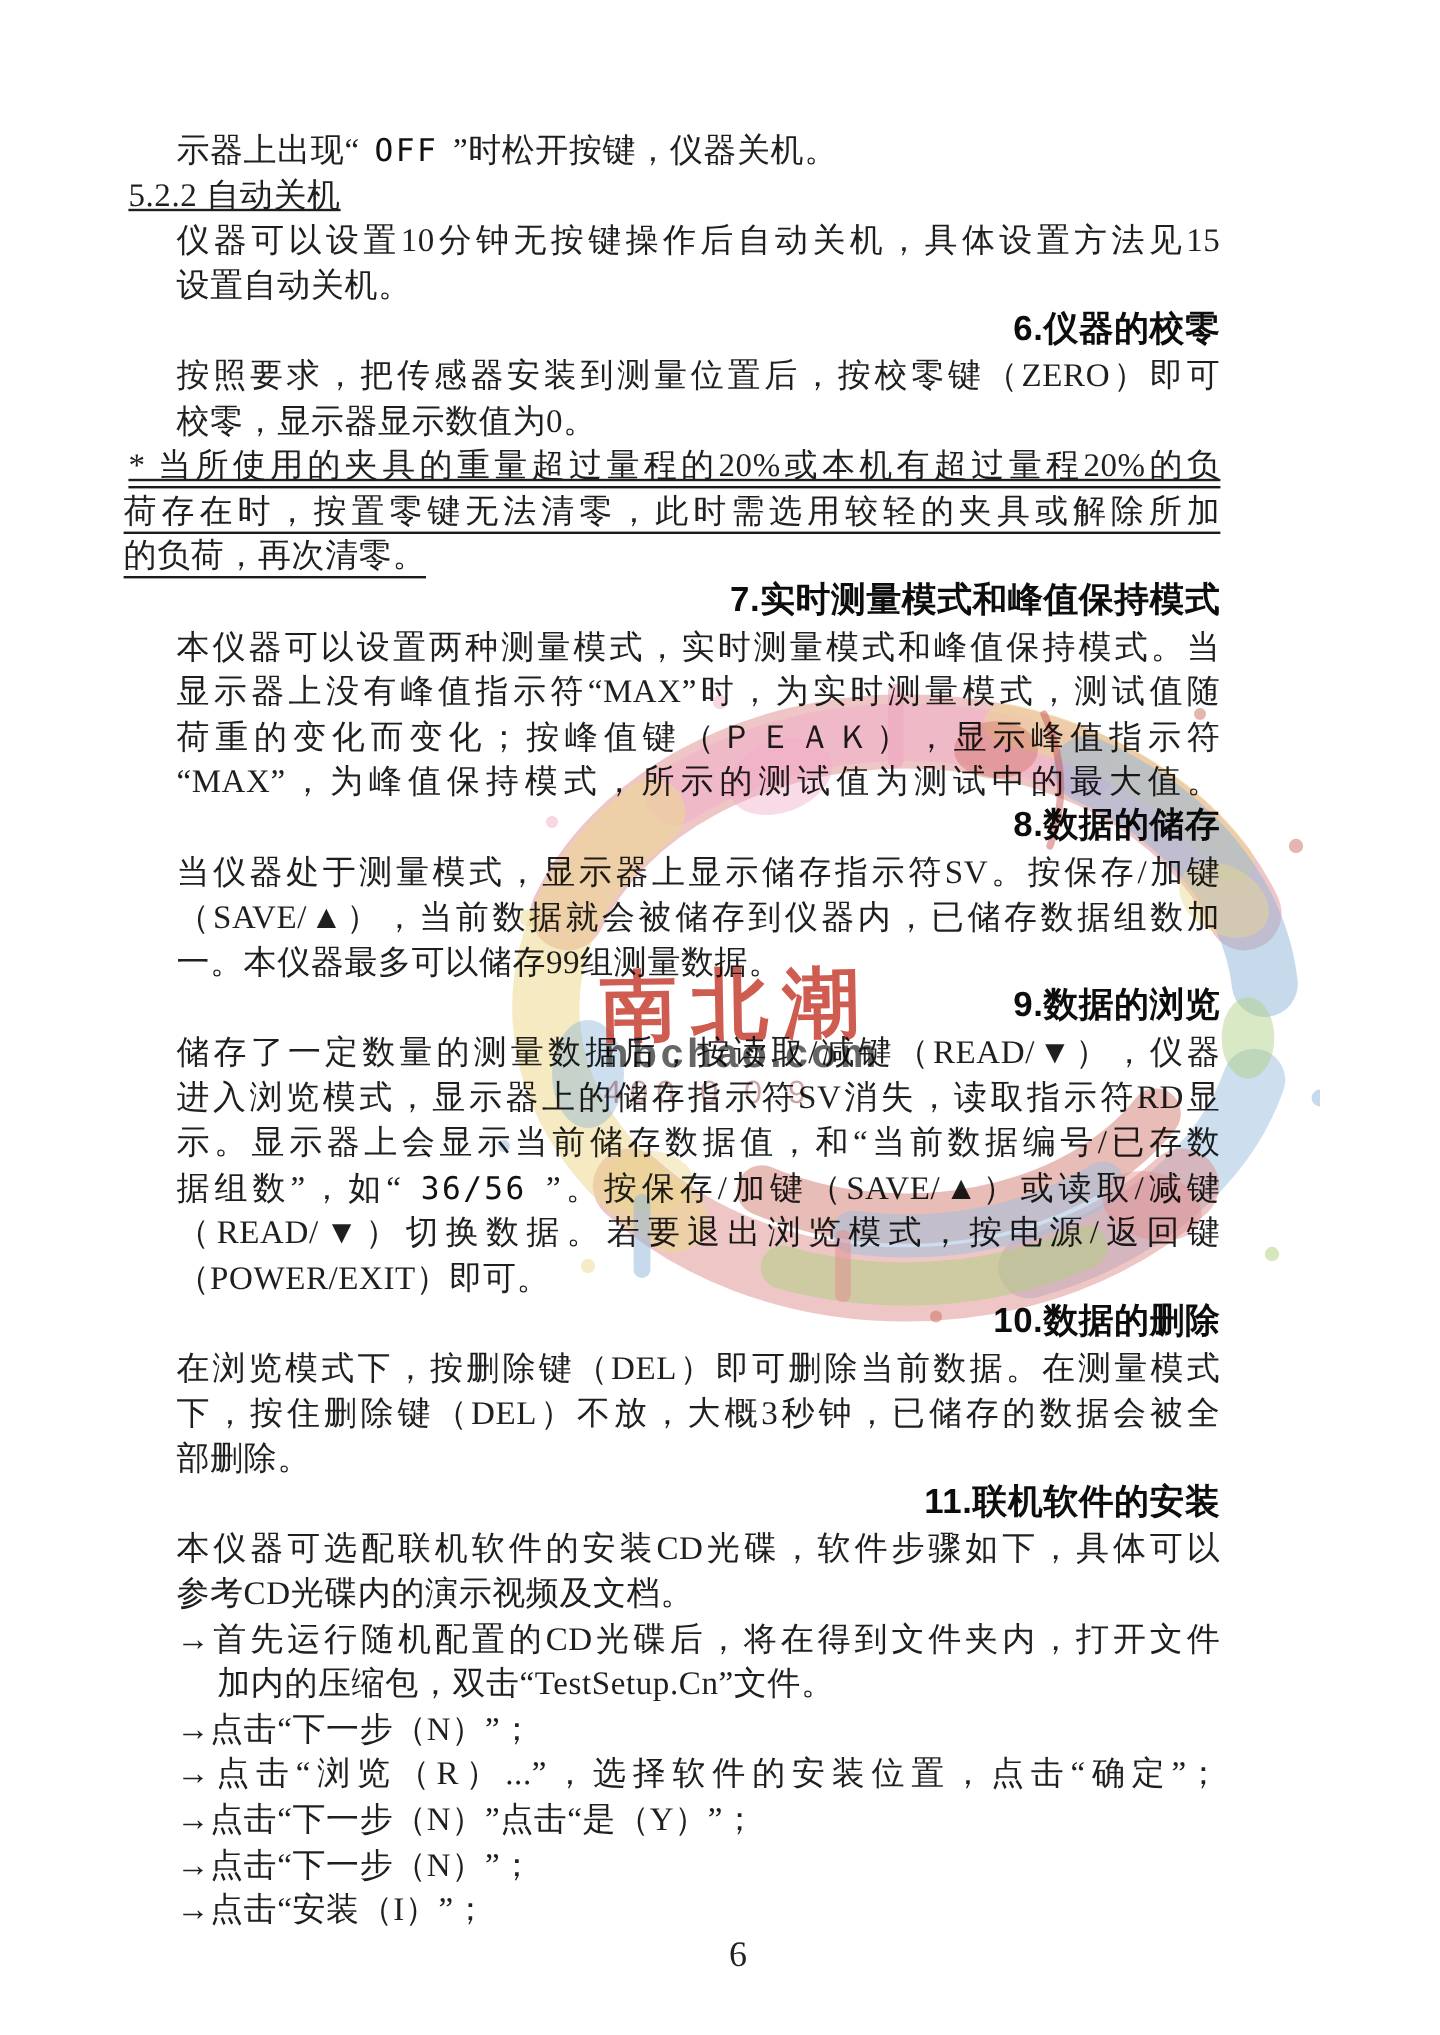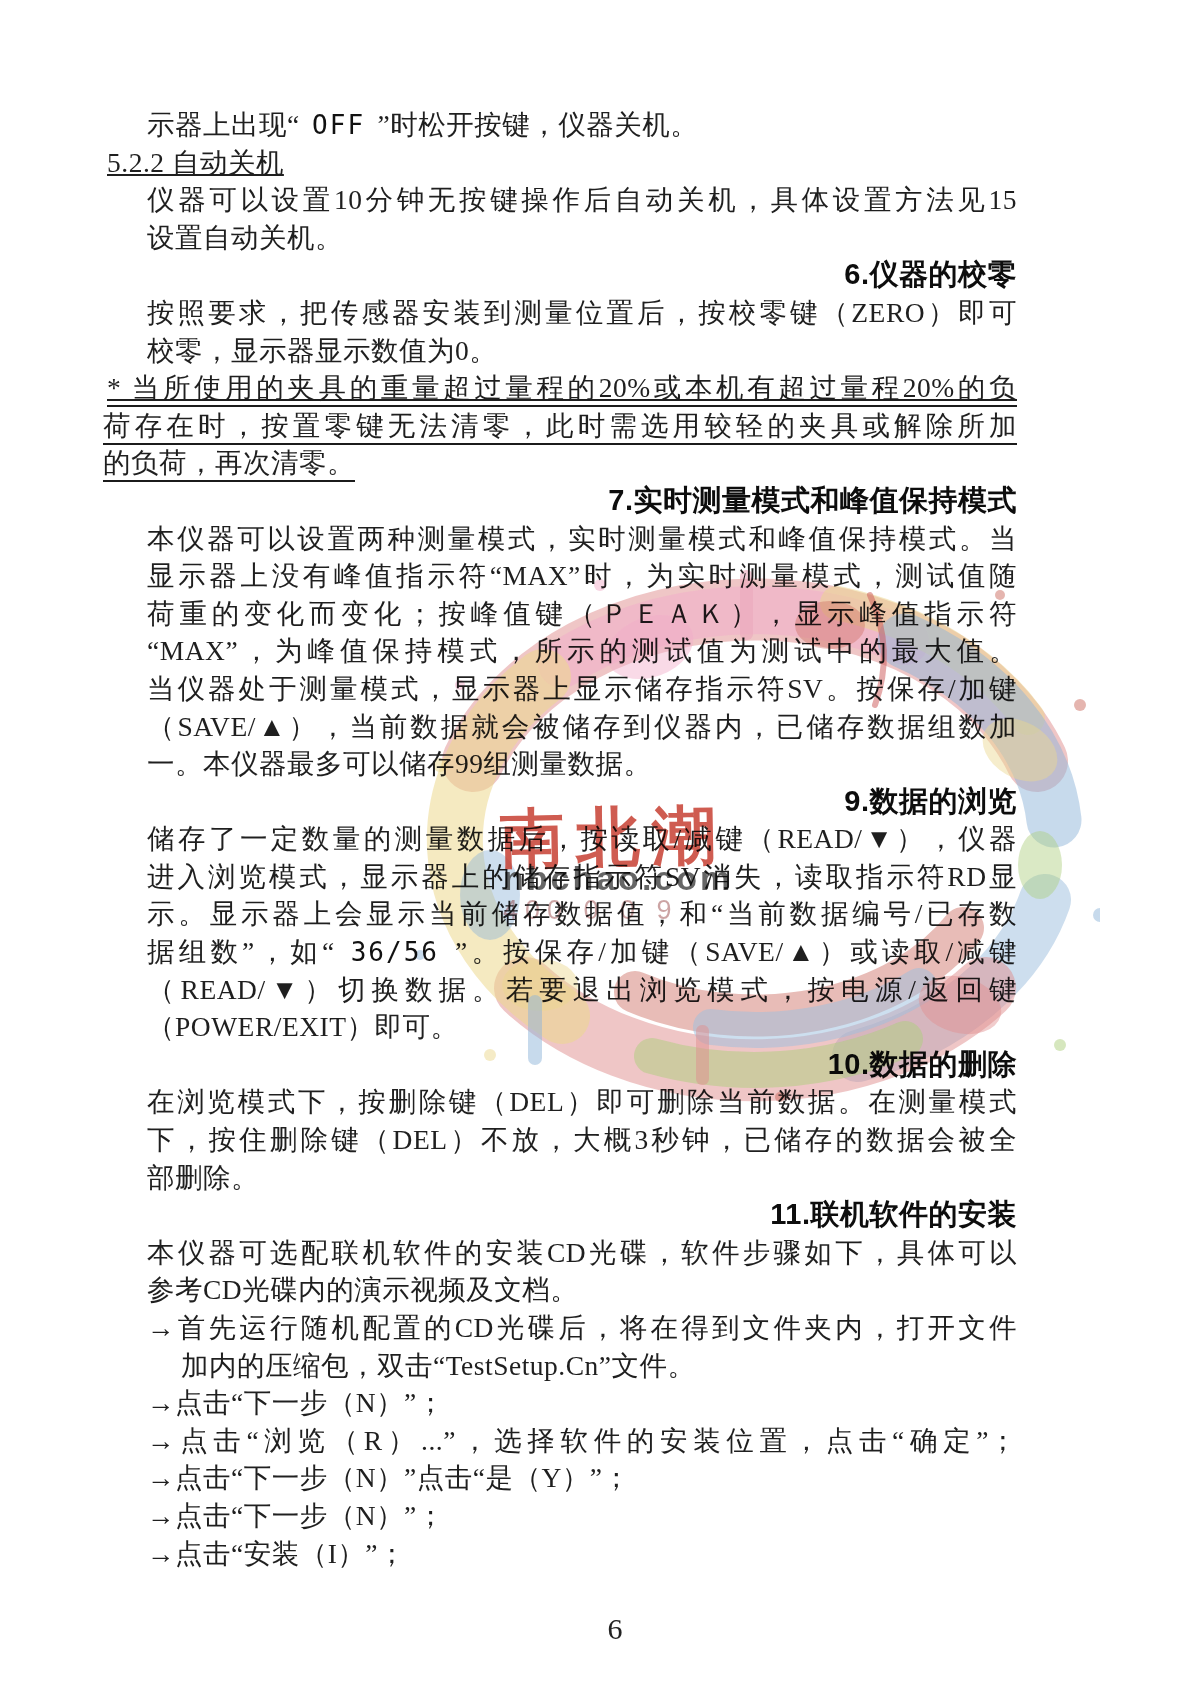--- a/index.html
+++ b/index.html
@@ -59,20 +59,21 @@
   <div class="ln o1 fill"><span class="u">* 当所使用的夹具的重量超过量程的20%或本机有超过量程20%的负</span></div>
   <div class="ln o0 fill"><span class="u">荷存在时，按置零键无法清零，此时需选用较轻的夹具或解除所加</span></div>
   <div class="ln o0"><span class="u">的负荷，再次清零。</span></div>
 
   <div class="ln hd"><span class="num">7.</span><span>实时测量模式和峰值保持模式</span></div>
   <div class="ln b fill">本仪器可以设置两种测量模式，实时测量模式和峰值保持模式。当</div>
   <div class="ln b fill">显示器上没有峰值指示符“MAX”时，为实时测量模式，测试值随</div>
   <div class="ln b fill">荷重的变化而变化；按峰值键（ＰＥＡＫ），显示峰值指示符</div>
   <div class="ln b fill">“MAX”，为峰值保持模式，所示的测试值为测试中的最大值。</div>
 
+  <div class="ln hd"><span class="num">8.</span><span>数据的储存</span></div>
   <div class="ln b fill">当仪器处于测量模式，显示器上显示储存指示符SV。按保存/加键</div>
   <div class="ln b fill">（SAVE/▲），当前数据就会被储存到仪器内，已储存数据组数加</div>
   <div class="ln b">一。本仪器最多可以储存99组测量数据。</div>
 
   <div class="ln hd"><span class="num">9.</span><span>数据的浏览</span></div>
   <div class="ln b fill">储存了一定数量的测量数据后，按读取/减键（READ/▼），仪器</div>
   <div class="ln b fill">进入浏览模式，显示器上的储存指示符SV消失，读取指示符RD显</div>
   <div class="ln b fill">示。显示器上会显示当前储存数据值，和“当前数据编号/已存数</div>
   <div class="ln b fill"><span>据组数”，如“ </span><span class="lcd">36/56</span><span> ”。按保存/加键（SAVE/▲）或读取/减键</span></div>
   <div class="ln b fill">（READ/▼）切换数据。若要退出浏览模式，按电源/返回键</div>

